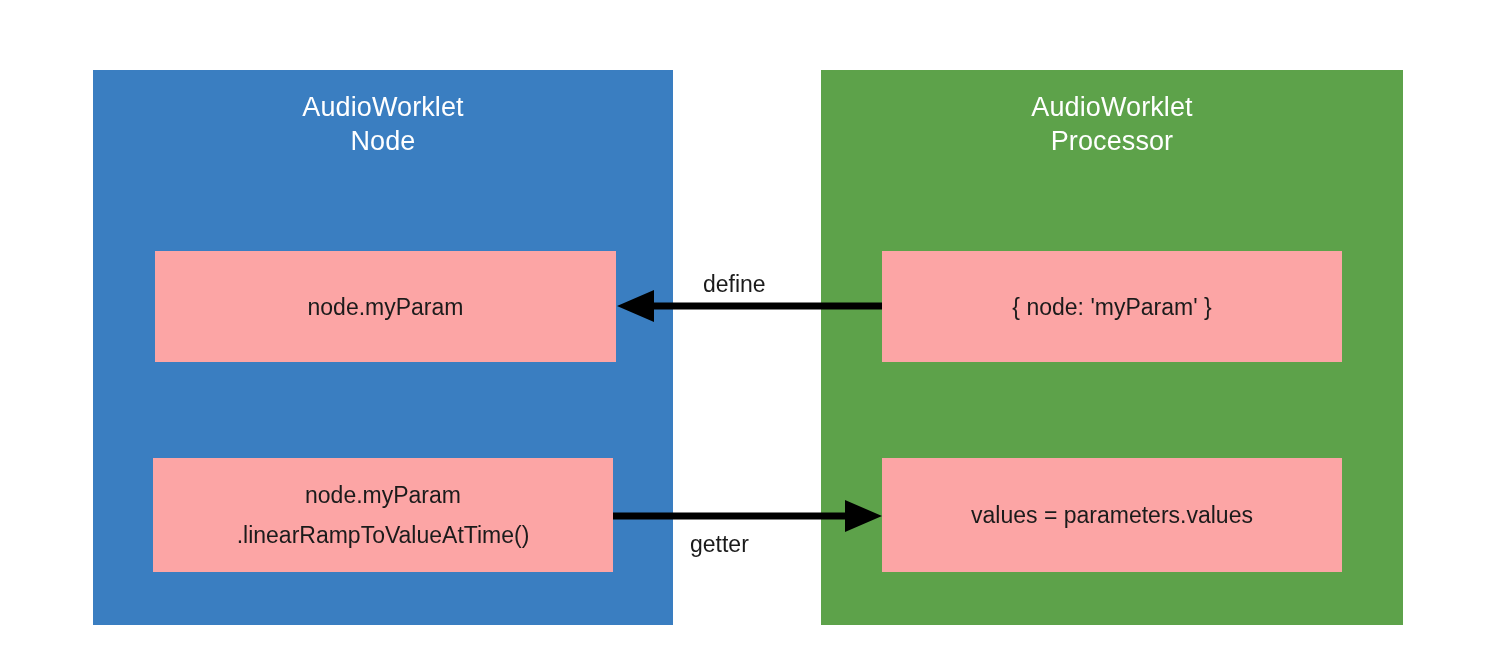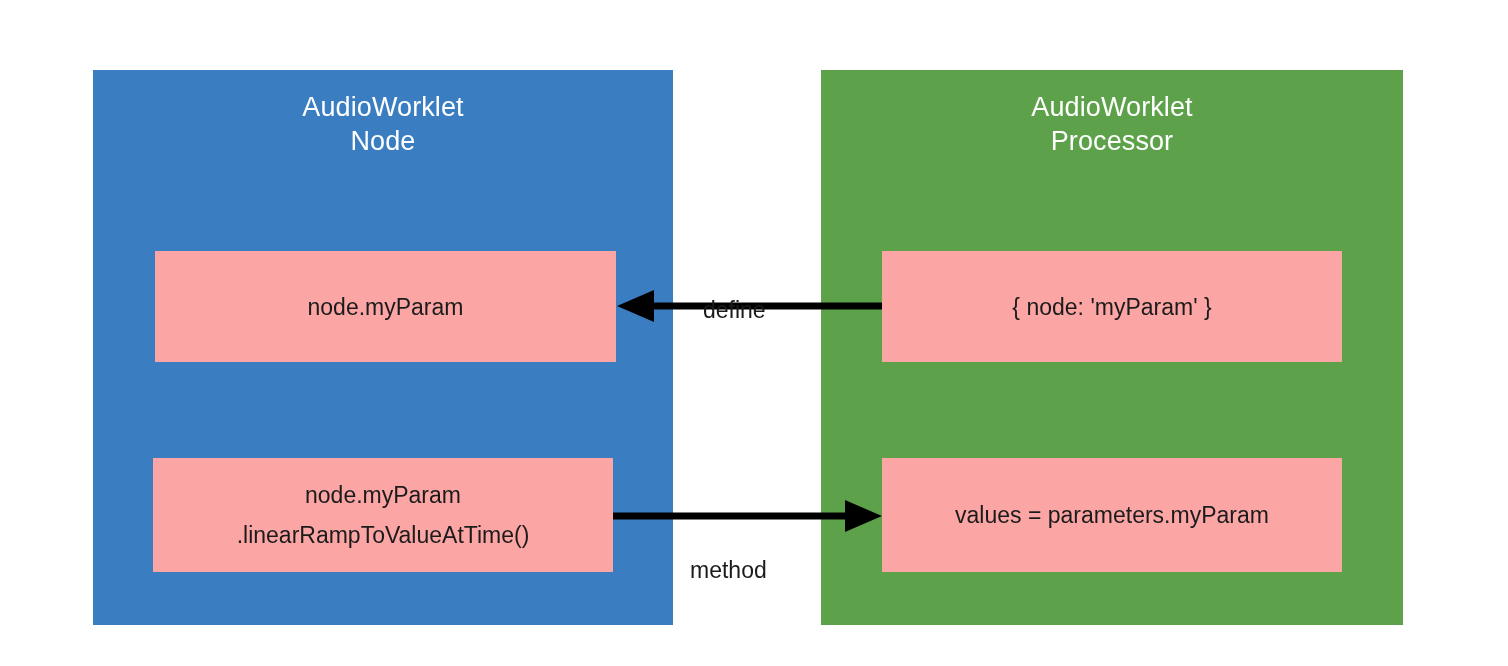--- a/index.html
+++ b/index.html
@@ -99,21 +99,20 @@
     width: 1508px;
     height: 666px;
     pointer-events: none;
   }
   .arrow-label {
     position: absolute;
     color: #1b1b1b;
     font-size: 23px;
     line-height: 28px;
     white-space: nowrap;
-    margin-top: 26px;
   }
   .lbl-define  { left: 703px; top: 270px; }
   .lbl-compute { left: 690px; top: 530px; }
 </style>
 </head>
 <body>
 
 <div id="canvas">
 
   <div class="panel panel-node">
@@ -137,32 +136,32 @@
 Processor</div>
 
     <div class="section-label lbl-paramdesc">
       <span class="bold">parameterDescriptors()</span><span> getter:</span>
     </div>
     <div class="code-box box-paramdesc">{ node: 'myParam' }</div>
 
     <div class="section-label lbl-process">
       <span class="bold">process()</span><span> method:</span>
     </div>
-    <div class="code-box box-process">values = parameters.myParam</div>
+    <div class="code-box box-process">values = parameters.values</div>
   </div>
 
   <svg class="arrow-svg" viewBox="0 0 1508 666">
 
     <g>
       <line x1="882" y1="306" x2="648" y2="306" stroke="#000000" stroke-width="7"></line>
       <polygon points="617,306 654,290 654,322" fill="#000000"></polygon>
     </g>
 
     <g>
       <line x1="613" y1="516" x2="848" y2="516" stroke="#000000" stroke-width="7"></line>
       <polygon points="882,516 845,500 845,532" fill="#000000"></polygon>
     </g>
   </svg>
 
   <div class="arrow-label lbl-define">define</div>
-  <div class="arrow-label lbl-compute">method</div>
+  <div class="arrow-label lbl-compute">getter</div>
 
 </div>
 
 </body></html>

